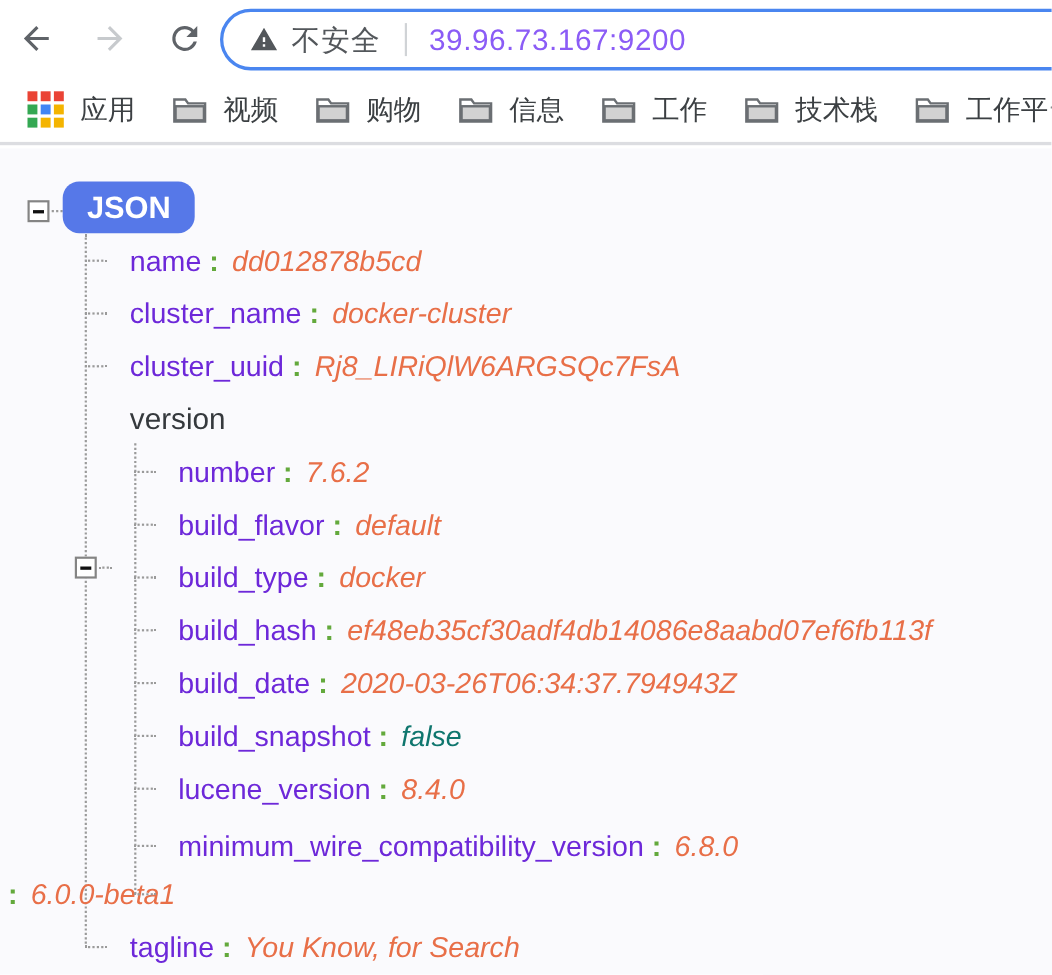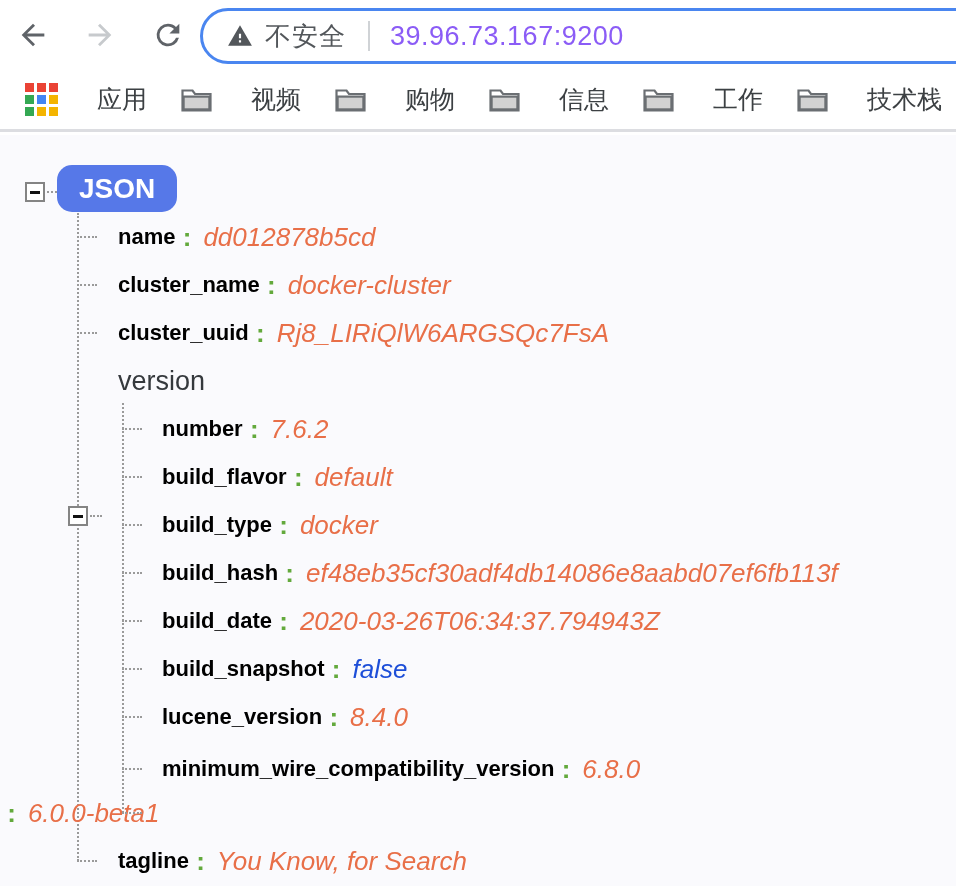--- a/index.html
+++ b/index.html
@@ -20,21 +20,21 @@
            border:3px solid #4a86f0;border-radius:28px;background:#fff;
            display:flex;align-items:center;}
   .warn-icon{margin-left:24px;display:flex;align-items:center;}
   .warn-icon svg{width:26px;height:26px;}
   .sec-label{margin-left:12px;font-size:26px;color:#53575b;letter-spacing:1px;}
   .omni-sep{width:2px;height:30px;background:#d0d3d6;margin:0 20px 0 22px;}
   .url-text{font-size:27px;color:#8b5cf6;letter-spacing:.5px;}
   
   .bookmarks{position:absolute;left:0;top:70px;width:956px;height:62px;background:#fff;
              border-bottom:3px solid #dcdde1;display:flex;align-items:center;padding-left:25px;box-sizing:border-box;}
-  .bm-item{display:flex;align-items:center;margin-right:34px;cursor:pointer;background:transparent;border:none;padding:0;flex:0 0 auto;gap:24px;}
+  .bm-item{display:flex;align-items:center;margin-right:34px;cursor:pointer;background:transparent;border:none;padding:0;flex:0 0 auto;}
   .bm-label{margin-left:15px;font-size:25px;color:#3c4043;white-space:nowrap;}
   .apps-grid{width:33px;height:33px;display:grid;grid-template-columns:repeat(3,9px);grid-template-rows:repeat(3,9px);gap:3px;}
   .apps-grid span{width:9px;height:9px;display:block;}
   .q-red{background:#ea4335;} .q-green{background:#34a853;} .q-blue{background:#4285f4;} .q-yellow{background:#f4b400;}
   .folder-icon svg{width:31px;height:25px;display:block;}
   
   .content{position:absolute;left:0;top:135px;width:956px;height:751px;background:#fafafd;}
   .rail{position:absolute;width:0;border-left:2px dotted #9a9a9a;}
   #rail-root{left:77px;top:78px;height:648px;}
   #rail-version{left:122px;top:268px;height:410px;}
@@ -48,25 +48,25 @@
   #dots-version{left:90px;top:380px;width:12px;}
   .badge{position:absolute;left:57px;top:30px;height:47px;background:#5678e8;color:#fff;
          border-radius:15px;display:flex;align-items:center;justify-content:center;
          padding:0 22px;font-size:28px;font-weight:bold;cursor:pointer;border:none;}
   .trow{position:absolute;left:0;right:0;height:48px;display:flex;align-items:center;}
   .trow .conn{position:absolute;top:50%;margin-top:-1px;border-top:2px dotted #9a9a9a;width:20px;}
   .trow.d1 .conn{left:77px;}
   .trow.d2 .conn{left:122px;}
   .trow.d1 .key{margin-left:118px;}
   .trow.d2 .key{margin-left:162px;}
-  .key{font-size:22px;font-weight:bold;color:#000000;white-space:pre;}
+  .key{font-size:26px;font-weight:normal;color:#6d28d9;white-space:pre;}
   .colon{font-size:26px;font-weight:bold;color:#63a93c;white-space:pre;}
   .okey{font-size:27px;font-weight:normal;color:#35393d;margin-left:118px;}
   .val{font-size:26px;color:#e86f48;margin-left:12px;white-space:nowrap;font-style:italic;}
-  .val.bool{color:#1d4ed8;}
+  .val.bool{color:#0f766e;}
 </style>
 </head>
 <body>
 
 <div class="toolbar">
   <button class="navbtn" id="btn-back">
     <span>
       <svg viewBox="0 0 24 24" width="34" height="34">
           <path fill="#5f6368" d="M20 11H7.83l5.59-5.59L12 4l-8 8 8 8 1.41-1.41L7.83 13H20v-2z"></path>
         </svg>

